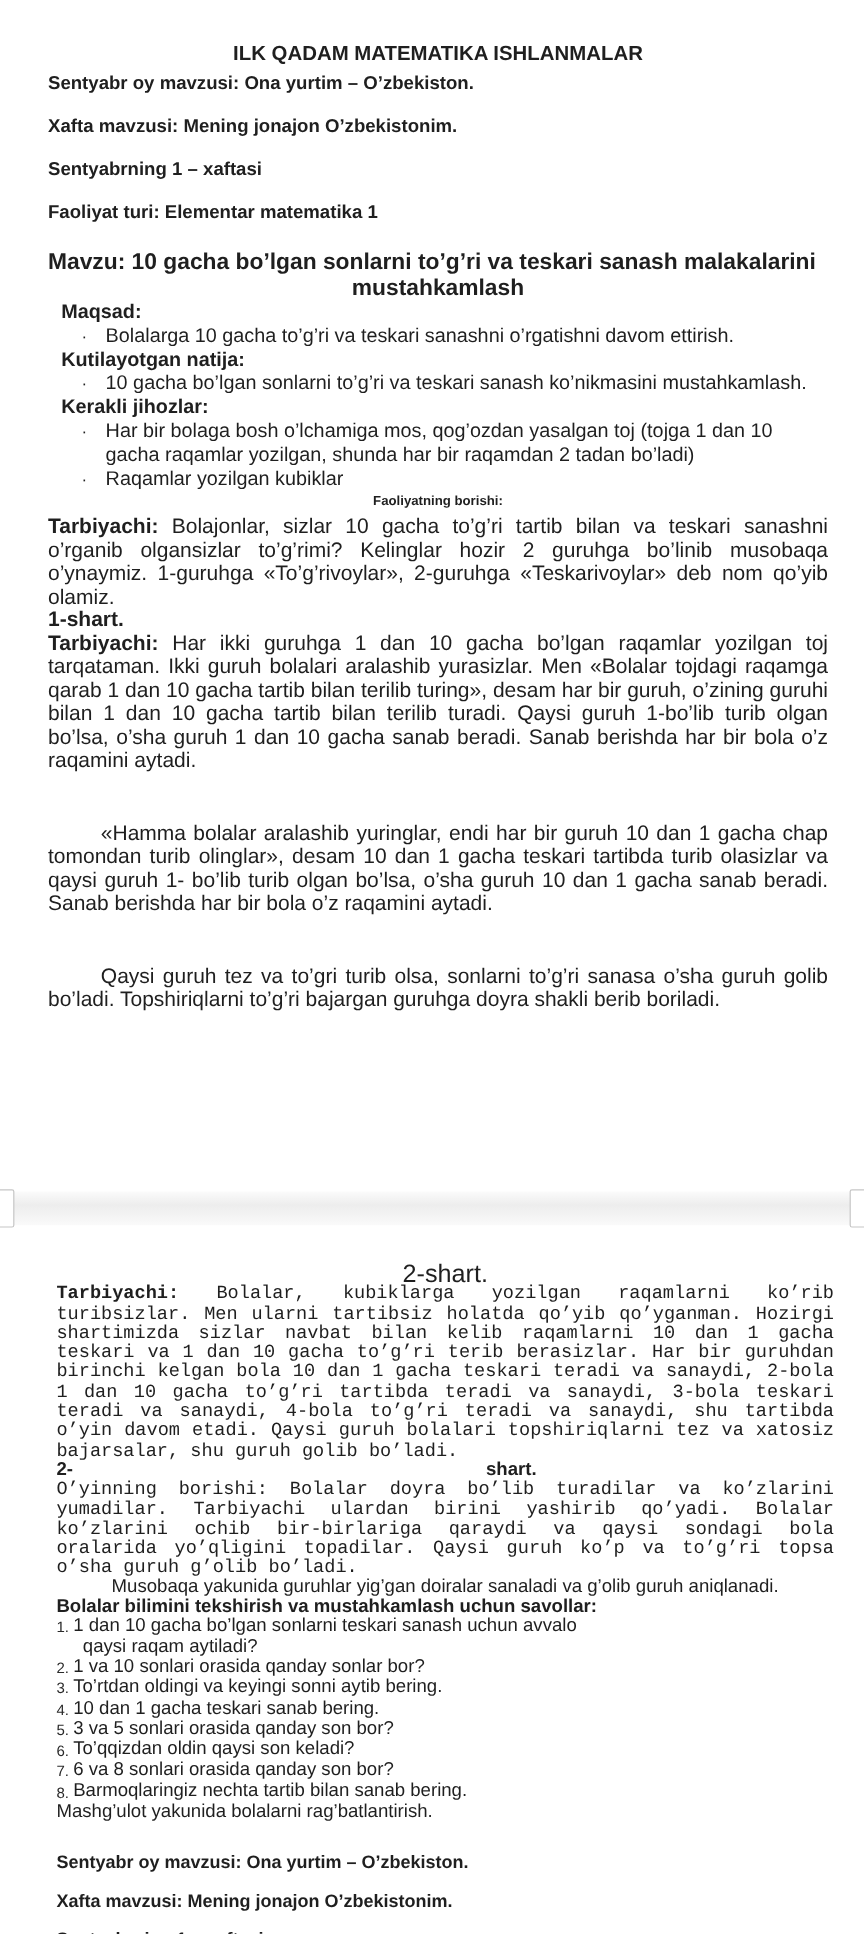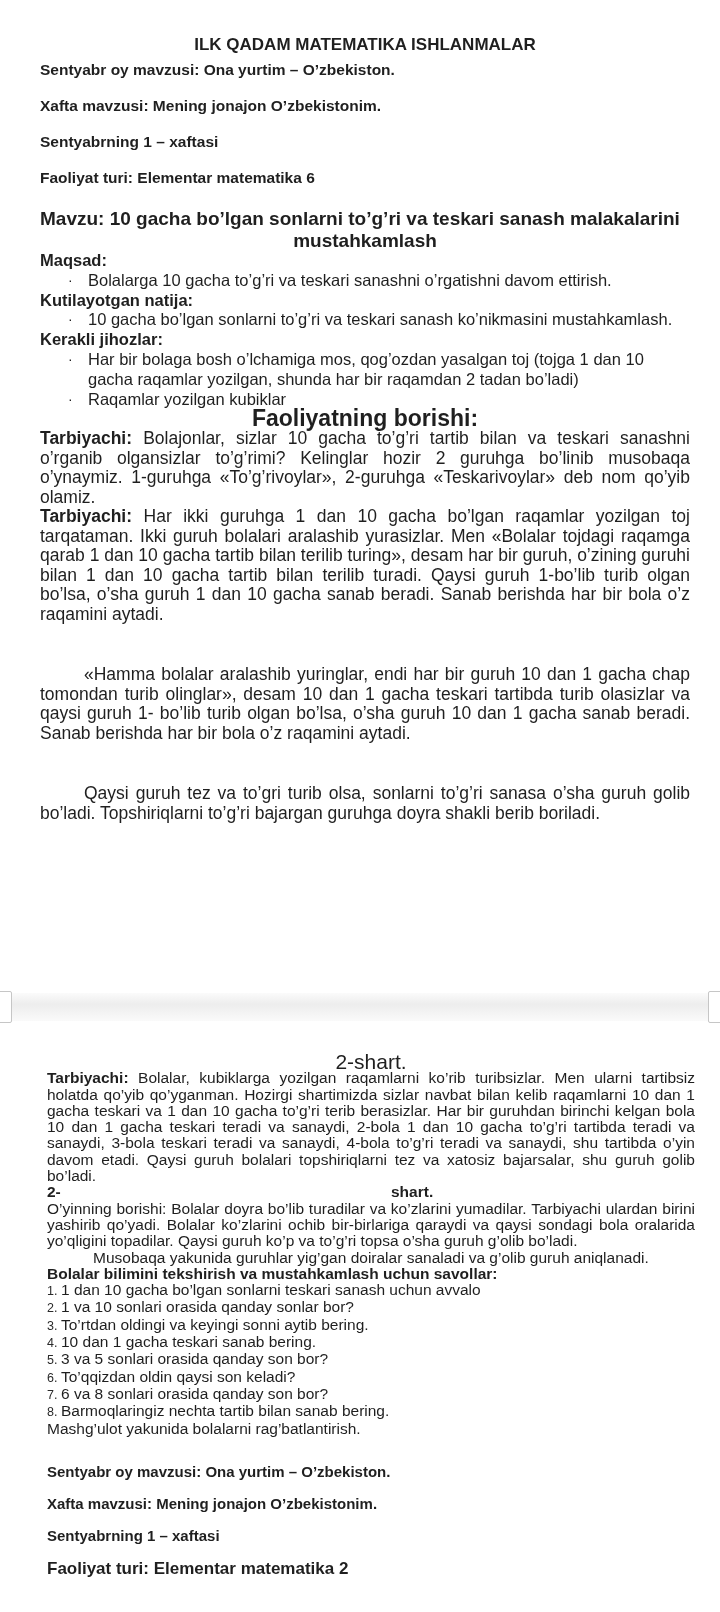--- a/index.html
+++ b/index.html
@@ -12,24 +12,24 @@
     box-sizing:border-box;height:993px;overflow:hidden;
     padding:36px 30px 0 40px;
     font-size:17.5px;line-height:19.5px;
   }
   .doc-title{text-align:center;font-weight:700;font-size:17px;line-height:18px;}
   .meta-block1{margin-top:8px;}
   .meta-line1{font-weight:700;font-size:15.5px;line-height:16px;margin-bottom:20px;}
   .meta-line1:last-child{margin-bottom:0;}
   .mavzu{margin-top:22px;font-weight:700;font-size:19px;line-height:21.5px;}
   .mavzu-l2{text-align:center;}
-  .sec-head{font-weight:700;font-size:16.5px;line-height:19.8px;}
+  .sec-head{font-weight:700;font-size:16.5px;line-height:19.8px;margin-left:11px;}
   .bullet{display:flex;margin-left:28px;font-size:16.5px;line-height:19.8px;}
   .bullet .dot{flex:none;width:20px;font-size:14px;}
-  .center-head{text-align:center;font-weight:700;font-size:23px;line-height:19.8px;}
+  .center-head{text-align:center;font-weight:700;font-size:11px;line-height:19.8px;}
   .p1{ text-align:justify; }
   .b{font-weight:700;}
   .shart-head{font-weight:700;}
   .indent1{text-indent:44px;margin-top:41px;}
   
   .page-break{
     position:relative;height:28px;
     background:linear-gradient(180deg,#fbfbfb 0%,#ededed 40%,#f1f1f1 60%,#fafafa 100%);
   }
   .corner{
@@ -38,23 +38,23 @@
   }
   .corner.left{left:-14px;}
   .corner.right{right:-14px;}
   
   .page2{
     box-sizing:border-box;height:591px;overflow:hidden;
     padding:33px 25px 0 47px;
     font-size:15.5px;line-height:16.3px;
   }
   .center-head2{text-align:center;font-weight:400;font-size:21px;}
-  .p2{text-align:justify;}
+  .p2{text-align:justify;font-family:Liberation Mono, monospace;}
   .split-line{position:relative;font-weight:700;}
-  .split-line .right-part{position:absolute;left:344px;top:0;}
+  .split-line .right-part{position:absolute;left:358px;top:0;}
   .indent2{text-indent:46px;}
   .q-head{font-weight:700;font-size:15.5px;}
   .q-row{display:flex;}
   .q-num{flex:none;width:14px;font-size:12.5px;padding-top:1px;color:#2a2a2a;}
   .q-text{flex:1;}
   .q-cont{padding-left:22px;}
   .closing{margin-bottom:27px;}
   .meta-line2{font-weight:700;font-size:15px;line-height:16px;margin-bottom:16px;}
   .meta-line2.big{font-size:17px;line-height:17px;}
 </style>
@@ -62,21 +62,21 @@
 <body>
 
 <div class="page1">
 
   <div class="doc-title">ILK QADAM MATEMATIKA ISHLANMALAR</div>
 
   <div class="meta-block1">
     <div class="meta-line1">Sentyabr oy mavzusi: Ona yurtim – O’zbekiston.</div>
     <div class="meta-line1">Xafta mavzusi: Mening jonajon O’zbekistonim.</div>
     <div class="meta-line1">Sentyabrning 1 – xaftasi</div>
-    <div class="meta-line1">Faoliyat turi: Elementar matematika 6</div>
+    <div class="meta-line1">Faoliyat turi: Elementar matematika 1</div>
   </div>
 
   <div class="mavzu">
     <div>Mavzu: 10 gacha bo’lgan sonlarni to’g’ri va teskari sanash malakalarini</div>
     <div class="mavzu-l2">mustahkamlash</div>
   </div>
 
   <div class="sec-head">Maqsad:</div>
   <div class="bullet">
     <span class="dot">·</span>
@@ -96,20 +96,21 @@
   </div>
   <div class="bullet">
     <span class="dot">·</span>
     <span>Raqamlar yozilgan kubiklar</span>
   </div>
 
   <div class="center-head">Faoliyatning borishi:</div>
 
   <div class="p1"><span class="b">Tarbiyachi:</span> <span>Bolajonlar, sizlar 10 gacha to’g’ri tartib bilan va teskari sanashni o’rganib olgansizlar to’g’rimi? Kelinglar hozir 2 guruhga bo’linib musobaqa o’ynaymiz. 1-guruhga «To’g’rivoylar», 2-guruhga «Teskarivoylar» deb nom qo’yib olamiz.</span></div>
 
+  <div class="shart-head">1-shart.</div>
 
   <div class="p1"><span class="b">Tarbiyachi:</span> <span>Har ikki guruhga 1 dan 10 gacha bo’lgan raqamlar yozilgan toj tarqataman. Ikki guruh bolalari aralashib yurasizlar. Men «Bolalar tojdagi raqamga qarab 1 dan 10 gacha tartib bilan terilib turing», desam har bir guruh, o’zining guruhi bilan 1 dan 10 gacha tartib bilan terilib turadi. Qaysi guruh 1-bo’lib turib olgan bo’lsa, o’sha guruh 1 dan 10 gacha sanab beradi. Sanab berishda har bir bola o’z raqamini aytadi.</span></div>
 
   <div class="p1 indent1">«Hamma bolalar aralashib yuringlar, endi har bir guruh 10 dan 1 gacha chap tomondan turib olinglar», desam 10 dan 1 gacha teskari tartibda turib olasizlar va qaysi guruh 1- bo’lib turib olgan bo’lsa, o’sha guruh 10 dan 1 gacha sanab beradi. Sanab berishda har bir bola o’z raqamini aytadi.</div>
 
   <div class="p1 indent1">Qaysi guruh tez va to’gri turib olsa, sonlarni to’g’ri sanasa o’sha guruh golib bo’ladi. Topshiriqlarni to’g’ri bajargan guruhga doyra shakli berib boriladi.</div>
 
 </div>
 
 <div class="page-break">
@@ -132,20 +133,21 @@
   <div class="p2">O’yinning borishi: Bolalar doyra bo’lib turadilar va ko’zlarini yumadilar. Tarbiyachi ulardan birini yashirib qo’yadi. Bolalar ko’zlarini ochib bir-birlariga qaraydi va qaysi sondagi bola oralarida yo’qligini topadilar. Qaysi guruh ko’p va to’g’ri topsa o’sha guruh g’olib bo’ladi.</div>
 
   <div class="indent2">Musobaqa yakunida guruhlar yig’gan doiralar sanaladi va g’olib guruh aniqlanadi.</div>
 
   <div class="q-head">Bolalar bilimini tekshirish va mustahkamlash uchun savollar:</div>
 
   <div class="q-row">
     <span class="q-num">1.</span>
     <span class="q-text">1 dan 10 gacha bo’lgan sonlarni teskari sanash uchun avvalo</span>
   </div>
+  <div class="q-cont">qaysi raqam aytiladi?</div>
 
   <div class="q-row">
     <span class="q-num">2.</span>
     <span class="q-text">1 va 10 sonlari orasida qanday sonlar bor?</span>
   </div>
   <div class="q-row">
     <span class="q-num">3.</span>
     <span class="q-text">To’rtdan oldingi va keyingi sonni aytib bering.</span>
   </div>
   <div class="q-row">

